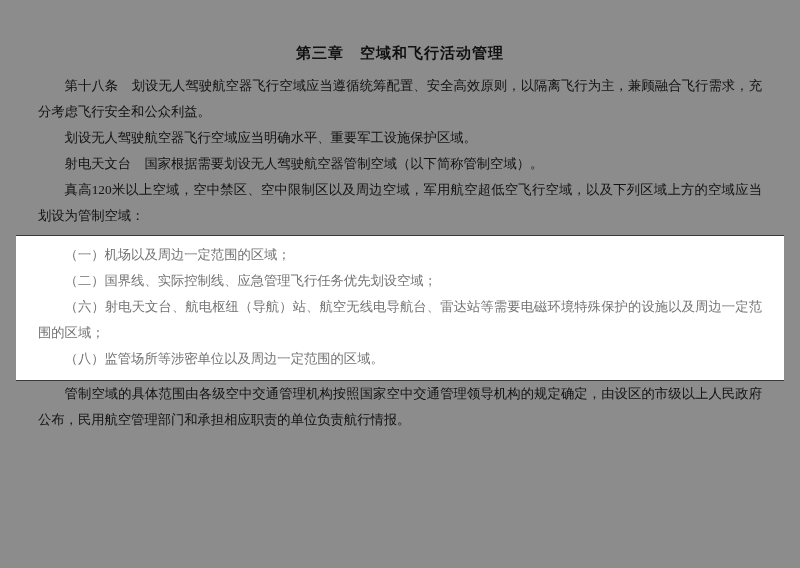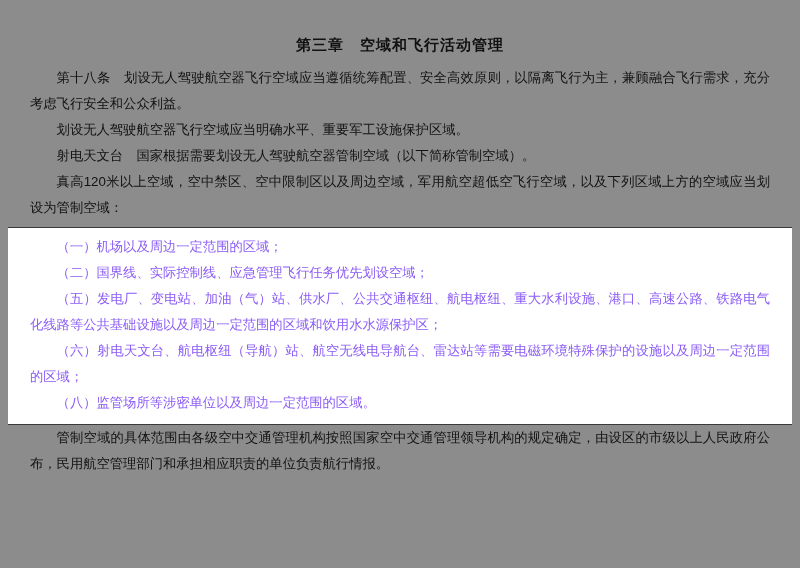--- a/index.html
+++ b/index.html
@@ -11,21 +11,21 @@
     height: 568px;
     background: #8c8c8c;
     font-family: "Liberation Sans", sans-serif;
     overflow: hidden;
   }
   .page {
     position: relative;
     width: 800px;
     height: 568px;
     box-sizing: border-box;
-    padding: 8px;
+    padding: 16px;
   }
   .doc-title {
     text-align: center;
     font-size: 15px;
     font-weight: bold;
     color: #111;
     letter-spacing: 1px;
     padding-top: 28px;
     padding-bottom: 10px;
   }
@@ -33,35 +33,36 @@
     position: relative;
     padding: 0 22px 0 22px;
   }
   p.para {
     margin: 0;
     font-size: 13.3px;
     line-height: 26px;
     color: #121212;
     text-align: justify;
     text-justify: inter-ideograph;
+    font-family: Liberation Serif, serif;
   }
   p.indent {
     text-indent: 2em;
   }
   .highlight-box {
     position: relative;
     background: #ffffff;
     border-top: 1px solid #3a3a3a;
     border-bottom: 1px solid #3a3a3a;
     margin: 6px -22px 0 -22px;
     padding: 6px 22px 8px 22px;
     box-shadow: 0 0 0 0 rgba(0,0,0,0);
   }
   .highlight-box .para {
-    color: #8b5cf6;
+    color: #737373;
   }
   .after-box {
     margin-top: 6px;
   }
   .list-item {
     text-indent: 2em;
   }
 </style>
 </head>
 <body>
@@ -73,21 +74,20 @@
   <div class="body-area">
 
     <p class="para indent">第十八条　划设无人驾驶航空器飞行空域应当遵循统筹配置、安全高效原则，以隔离飞行为主，兼顾融合飞行需求，充分考虑飞行安全和公众利益。</p>
     <p class="para indent">划设无人驾驶航空器飞行空域应当明确水平、重要军工设施保护区域。</p>
     <p class="para indent">射电天文台　国家根据需要划设无人驾驶航空器管制空域（以下简称管制空域）。</p>
     <p class="para indent">真高120米以上空域，空中禁区、空中限制区以及周边空域，军用航空超低空飞行空域，以及下列区域上方的空域应当划设为管制空域：</p>
 
     <div class="highlight-box">
       <p class="para list-item">（一）机场以及周边一定范围的区域；</p>
       <p class="para list-item">（二）国界线、实际控制线、应急管理飞行任务优先划设空域；</p>
-      <p class="para list-item">（五）发电厂、变电站、加油（气）站、供水厂、公共交通枢纽、航电枢纽、重大水利设施、港口、高速公路、铁路电气化线路等公共基础设施以及周边一定范围的区域和饮用水水源保护区；</p>
       <p class="para list-item">（六）射电天文台、航电枢纽（导航）站、航空无线电导航台、雷达站等需要电磁环境特殊保护的设施以及周边一定范围的区域；</p>
       <p class="para list-item">（八）监管场所等涉密单位以及周边一定范围的区域。</p>
     </div>
 
     <p class="para indent after-box">管制空域的具体范围由各级空中交通管理机构按照国家空中交通管理领导机构的规定确定，由设区的市级以上人民政府公布，民用航空管理部门和承担相应职责的单位负责航行情报。</p>
 
   </div>
 </div>
 
 </body></html>

